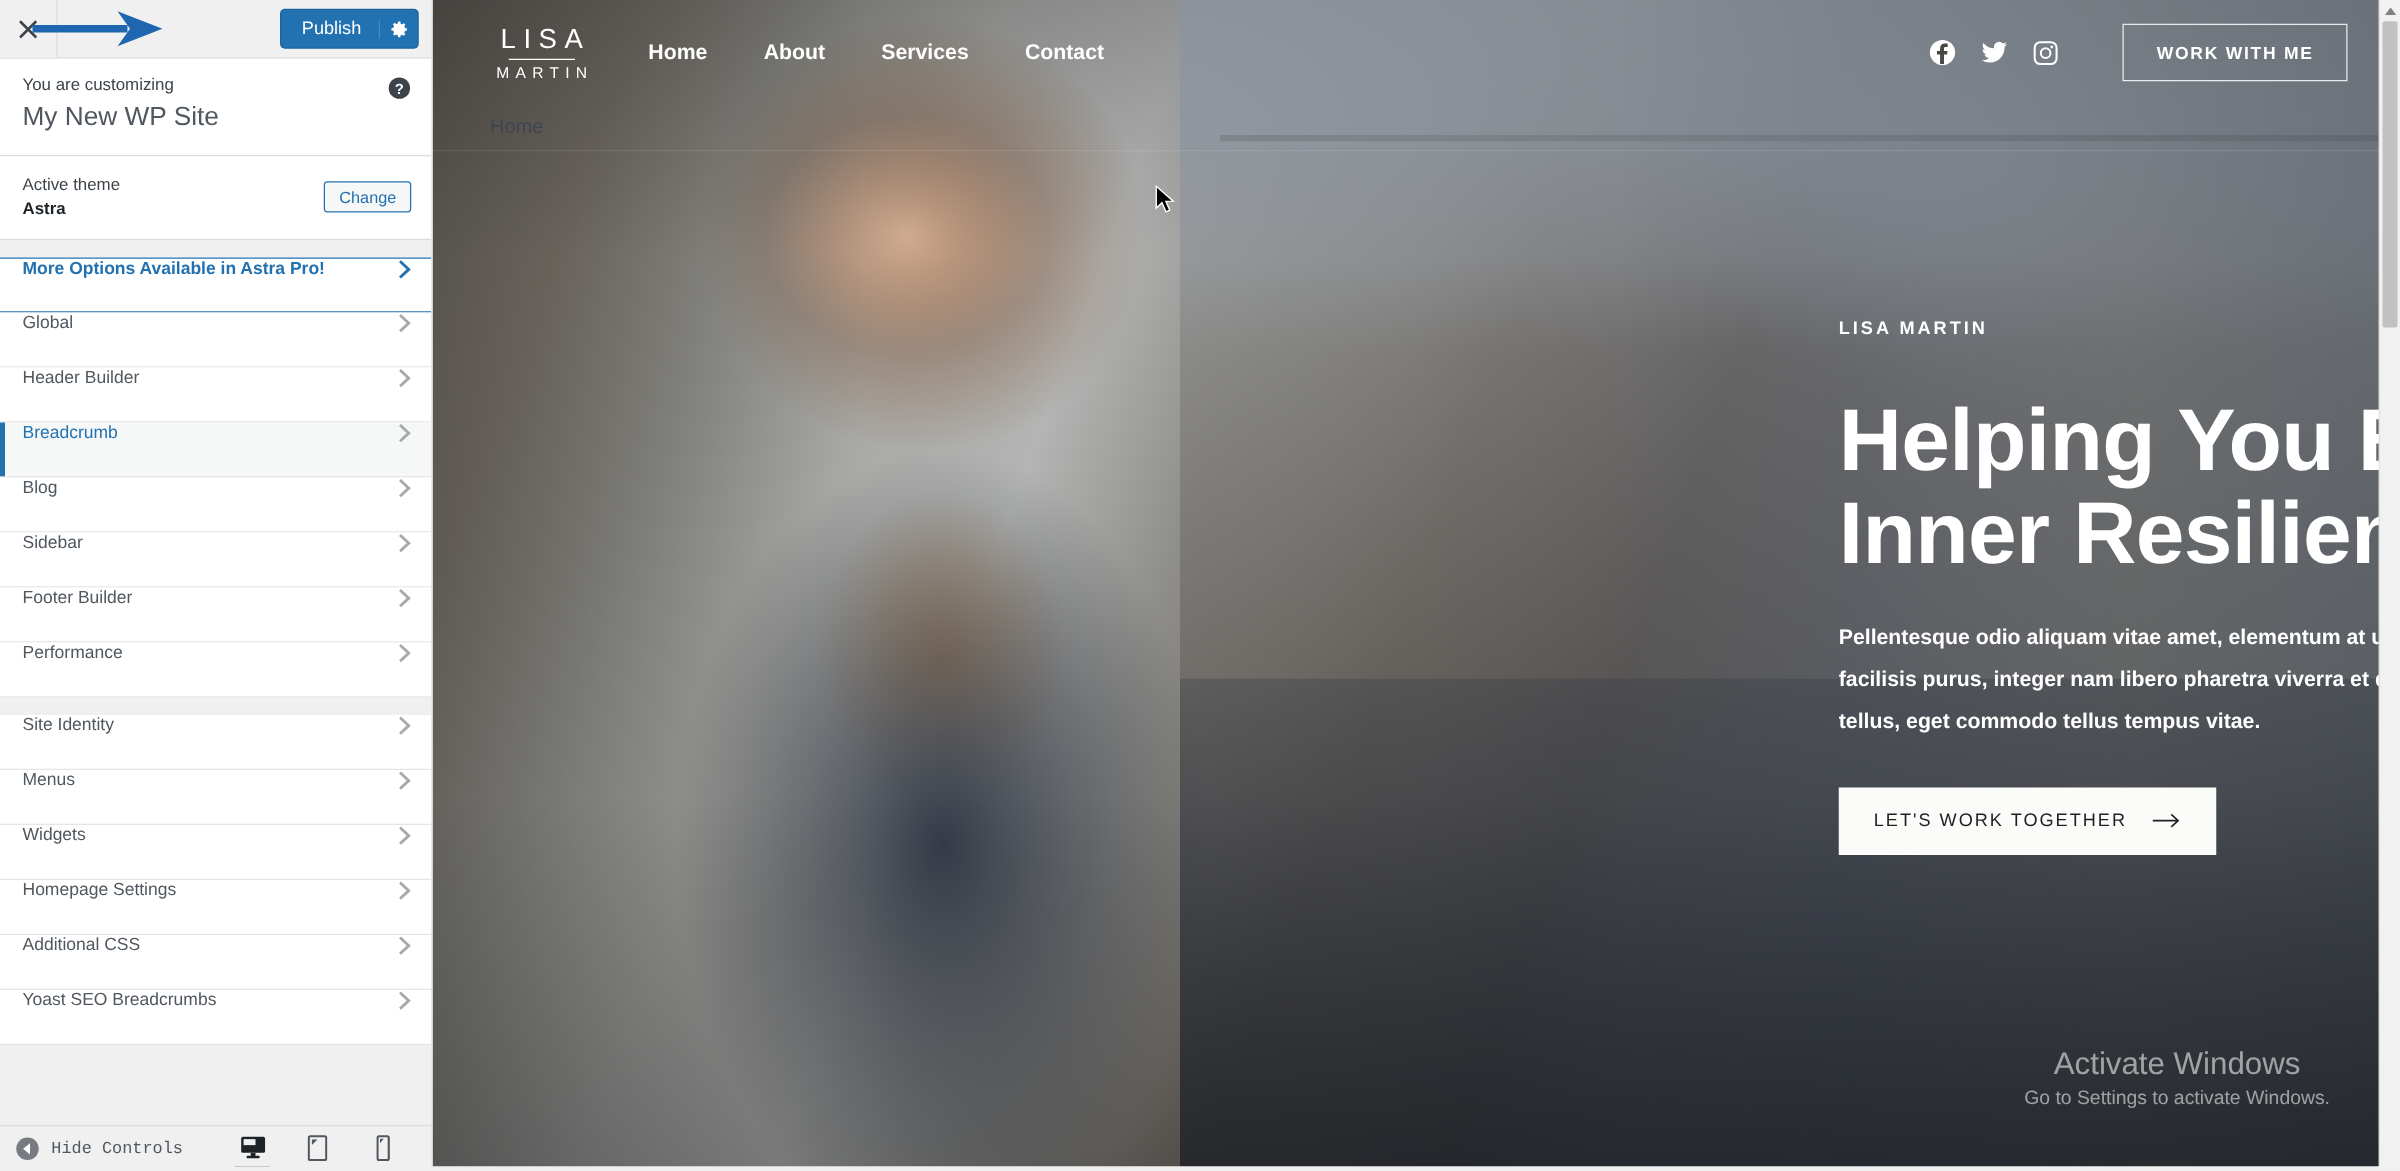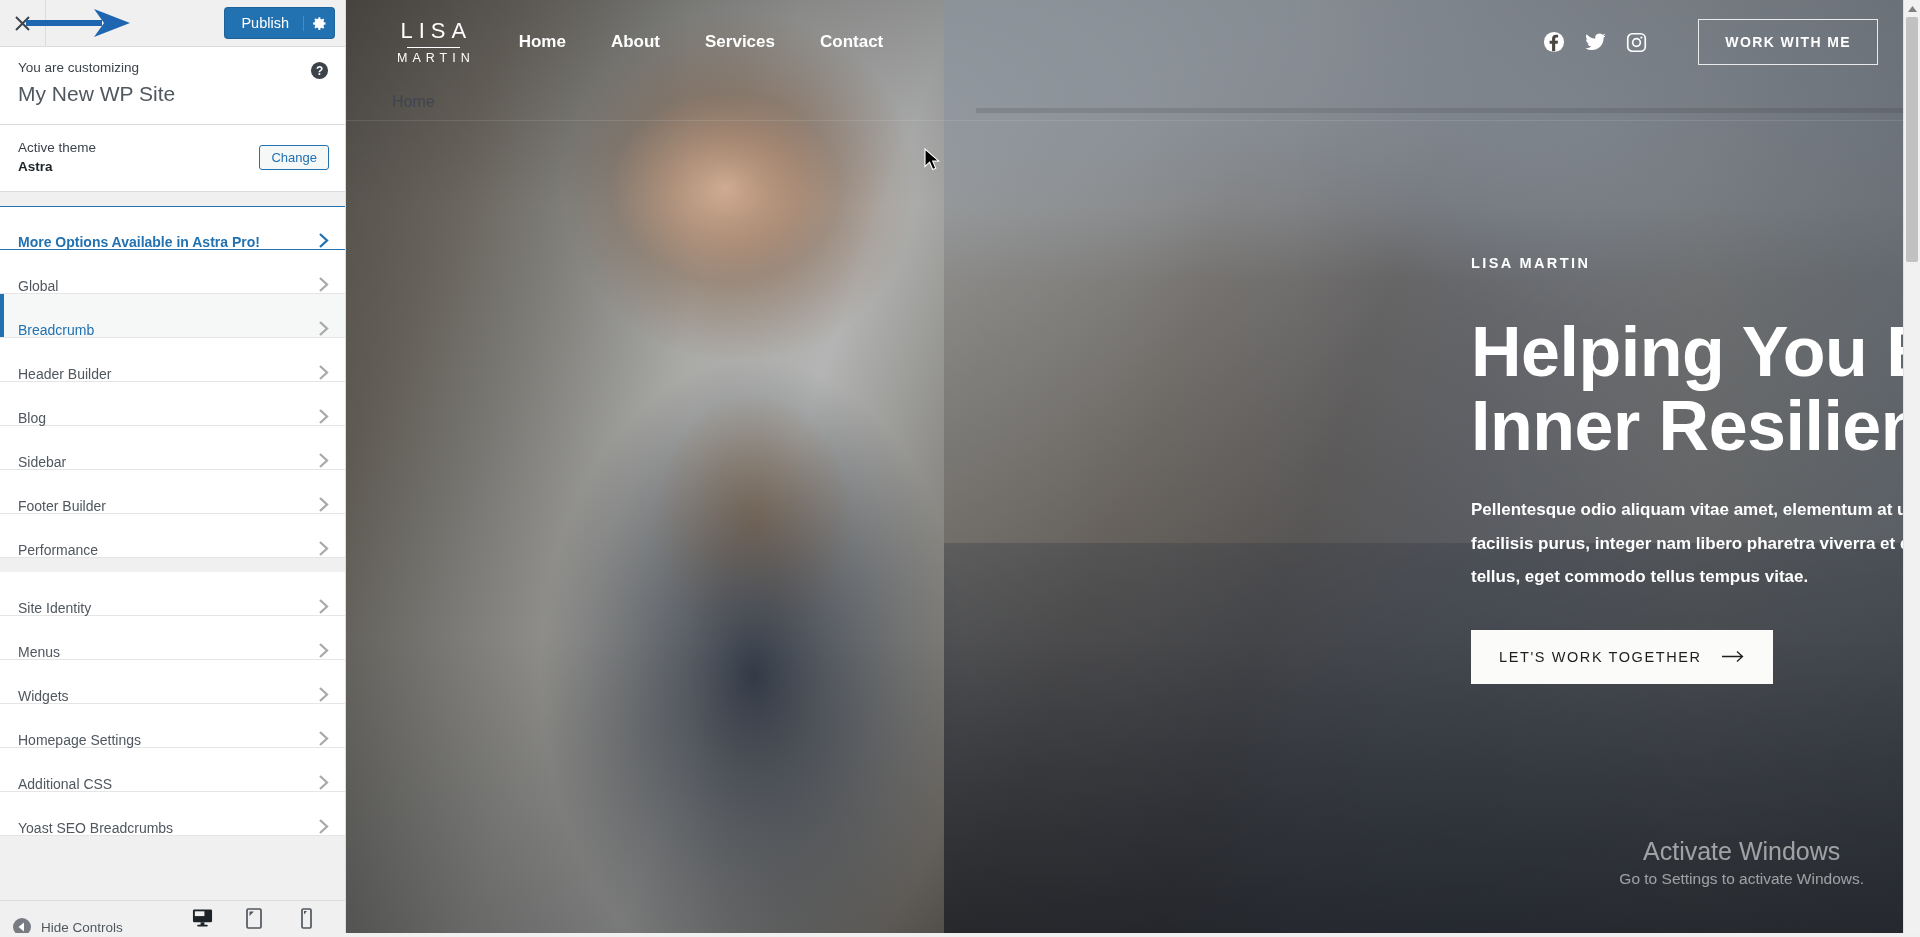--- a/index.html
+++ b/index.html
@@ -133,21 +133,21 @@
     flex-direction: column;
   }
   .cz-gap { height: 14px; background: #f0f0f1; flex: 0 0 14px; }
   .cz-gap.grow { flex: 1 1 auto; height: auto; }
 
   .cz-item {
     background: #fff;
     border-bottom: 1px solid #e5e5e5;
     height: 44px;
     display: flex;
-    align-items: flex-end;
+    align-items: flex-start;
     padding: 0 16px 0 18px;
     cursor: pointer;
     position: relative;
     justify-content: space-between;
   }
   .cz-item-label {
     font-size: 14px;
     color: #50575e;
     line-height: 1;
   }
@@ -171,23 +171,24 @@
     background: #2271b1;
   }
   .cz-item.active .cz-item-label { color: #2271b1; }
 
   .cz-footer {
     flex: 0 0 37px;
     height: 37px;
     background: #f0f0f1;
     border-top: 1px solid #dcdcde;
     display: flex;
-    align-items: flex-end;
+    align-items: center;
     padding: 0 0 0 12px;
     position: relative;
+    font-family: Liberation Mono, monospace;
   }
   .cz-hide {
     display: flex; align-items: center; gap: 9px;
     cursor: pointer;
   }
   .cz-hide-label { font-size: 13.5px; color: #50575e; }
   .cz-devices {
     position: absolute;
     right: 24px;
     display: flex;
@@ -510,31 +511,31 @@
 
       <div class="cz-item">
         <span class="cz-item-label">Global</span>
         <span class="chev">
           <svg width="11" height="17" viewBox="0 0 11 17">
               <path d="M2,2 L9,8.5 L2,15" stroke="currentColor" stroke-width="2.3" fill="none"></path>
             </svg>
         </span>
       </div>
 
+      <div class="cz-item">
+        <span class="cz-item-label">Header Builder</span>
+        <span class="chev">
+          <svg width="11" height="17" viewBox="0 0 11 17">
+              <path d="M2,2 L9,8.5 L2,15" stroke="currentColor" stroke-width="2.3" fill="none"></path>
+            </svg>
+        </span>
+      </div>
+
       <div class="cz-item active">
         <span class="cz-item-label">Breadcrumb</span>
-        <span class="chev">
-          <svg width="11" height="17" viewBox="0 0 11 17">
-              <path d="M2,2 L9,8.5 L2,15" stroke="currentColor" stroke-width="2.3" fill="none"></path>
-            </svg>
-        </span>
-      </div>
-
-      <div class="cz-item">
-        <span class="cz-item-label">Header Builder</span>
         <span class="chev">
           <svg width="11" height="17" viewBox="0 0 11 17">
               <path d="M2,2 L9,8.5 L2,15" stroke="currentColor" stroke-width="2.3" fill="none"></path>
             </svg>
         </span>
       </div>
 
       <div class="cz-item">
         <span class="cz-item-label">Blog</span>
         <span class="chev">

